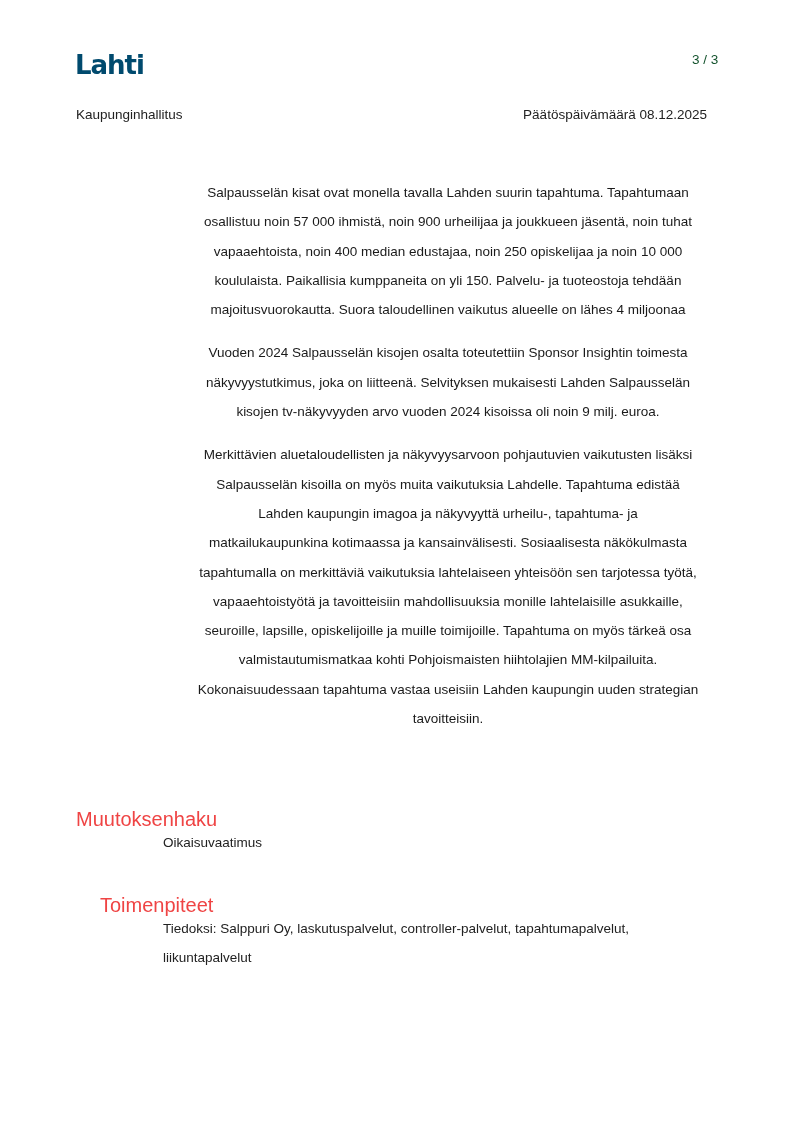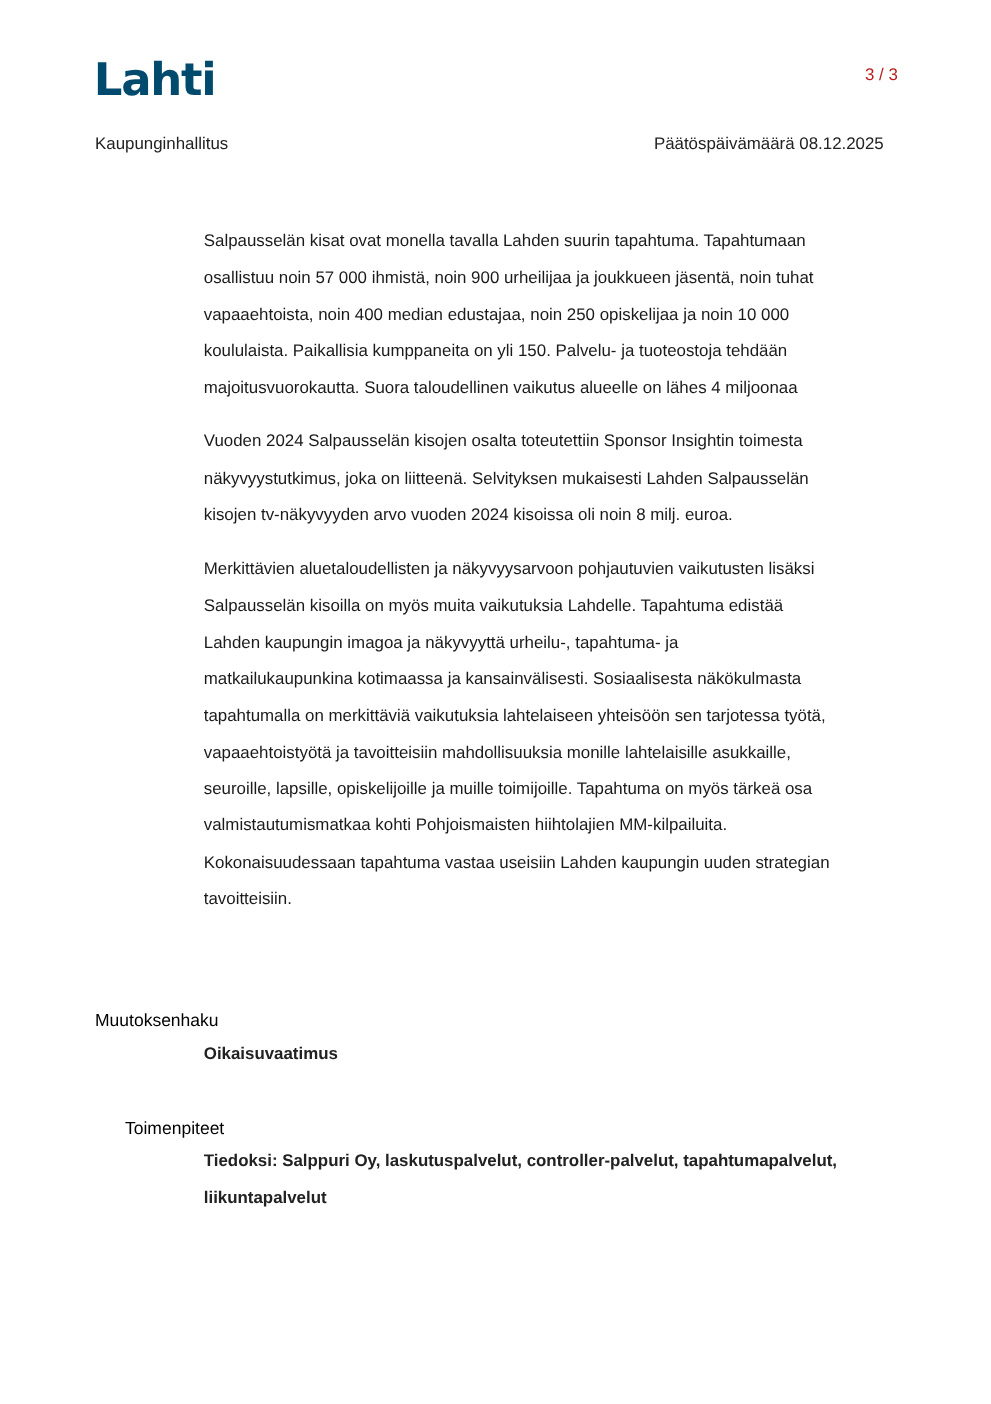--- a/index.html
+++ b/index.html
@@ -1,27 +1,27 @@
 <!DOCTYPE html>
 <html><head>
 <meta charset="utf-8">
 <style>
   html, body { margin:0; padding:0; background:#ffffff; }
   body { width:793px; height:1123px; position:relative; overflow:hidden;
          font-family:"Liberation Sans", "DejaVu Sans", sans-serif; color:#1a1a1a; }
   .logo { position:absolute; left:75px; top:48px; font-family:"DejaVu Sans", sans-serif;
-          font-weight:bold; font-size:36px; letter-spacing:-1px; color:#004a6e; line-height:34px;text-align:right; }
-  .pagenum { position:absolute; left:692px; top:52px; font-size:13.5px; color:#b91c1c; }
+          font-weight:bold; font-size:26px; letter-spacing:-1px; color:#004a6e; line-height:34px;text-align:right; }
+  .pagenum { position:absolute; left:692px; top:52px; font-size:13.5px; color:#14532d; }
   .org { position:absolute; left:76px; top:107px; font-size:13.5px; color:#222; }
   .date { position:absolute; right:86px; top:107px; font-size:13.5px; color:#222; }
   .body { position:absolute; left:163px; top:178px; width:570px; }
   .para { font-size:13.5px; line-height:29.3px; margin:0 0 14px 0; color:#1a1a1a; }
-  .para .line { display:block; white-space:nowrap; }
-  .section-heading { position:absolute; left:76px; font-size:14px; color:#000000; }
-  .section-text { position:absolute; left:163px; font-size:13.5px; color:#222; line-height:29px;font-weight:bold; }
+  .para .line { display:block; white-space:nowrap;text-align:center; }
+  .section-heading { position:absolute; left:76px; font-size:20px; color:#ef4444; }
+  .section-text { position:absolute; left:163px; font-size:13.5px; color:#222; line-height:29px; }
   .section-text .line { display:block; white-space:nowrap; }
 </style>
 </head>
 <body>
 
 <div class="logo" style="color: rgb(0, 74, 110);">Lahti</div>
 <div class="pagenum">3 / 3</div>
 <div class="org">Kaupunginhallitus</div>
 <div class="date">Päätöspäivämäärä 08.12.2025</div>
 
@@ -29,21 +29,21 @@
   <p class="para">
     <span class="line">Salpausselän kisat ovat monella tavalla Lahden suurin tapahtuma. Tapahtumaan</span>
     <span class="line">osallistuu noin 57 000 ihmistä, noin 900 urheilijaa ja joukkueen jäsentä, noin tuhat</span>
     <span class="line">vapaaehtoista, noin 400 median edustajaa, noin 250 opiskelijaa ja noin 10 000</span>
     <span class="line">koululaista. Paikallisia kumppaneita on yli 150. Palvelu- ja tuoteostoja tehdään</span>
     <span class="line">majoitusvuorokautta. Suora taloudellinen vaikutus alueelle on lähes 4 miljoonaa</span>
   </p>
   <p class="para">
     <span class="line">Vuoden 2024 Salpausselän kisojen osalta toteutettiin Sponsor Insightin toimesta</span>
     <span class="line">näkyvyystutkimus, joka on liitteenä. Selvityksen mukaisesti Lahden Salpausselän</span>
-    <span class="line">kisojen tv-näkyvyyden arvo vuoden 2024 kisoissa oli noin 8 milj. euroa.</span>
+    <span class="line">kisojen tv-näkyvyyden arvo vuoden 2024 kisoissa oli noin 9 milj. euroa.</span>
   </p>
   <p class="para">
     <span class="line">Merkittävien aluetaloudellisten ja näkyvyysarvoon pohjautuvien vaikutusten lisäksi</span>
     <span class="line">Salpausselän kisoilla on myös muita vaikutuksia Lahdelle. Tapahtuma edistää</span>
     <span class="line">Lahden kaupungin imagoa ja näkyvyyttä urheilu-, tapahtuma- ja</span>
     <span class="line">matkailukaupunkina kotimaassa ja kansainvälisesti.  Sosiaalisesta näkökulmasta</span>
     <span class="line">tapahtumalla on merkittäviä vaikutuksia lahtelaiseen yhteisöön sen tarjotessa työtä,</span>
     <span class="line">vapaaehtoistyötä ja tavoitteisiin mahdollisuuksia monille lahtelaisille asukkaille,</span>
     <span class="line">seuroille, lapsille, opiskelijoille ja muille toimijoille. Tapahtuma on myös tärkeä osa</span>
     <span class="line">valmistautumismatkaa kohti Pohjoismaisten hiihtolajien MM-kilpailuita.</span>

